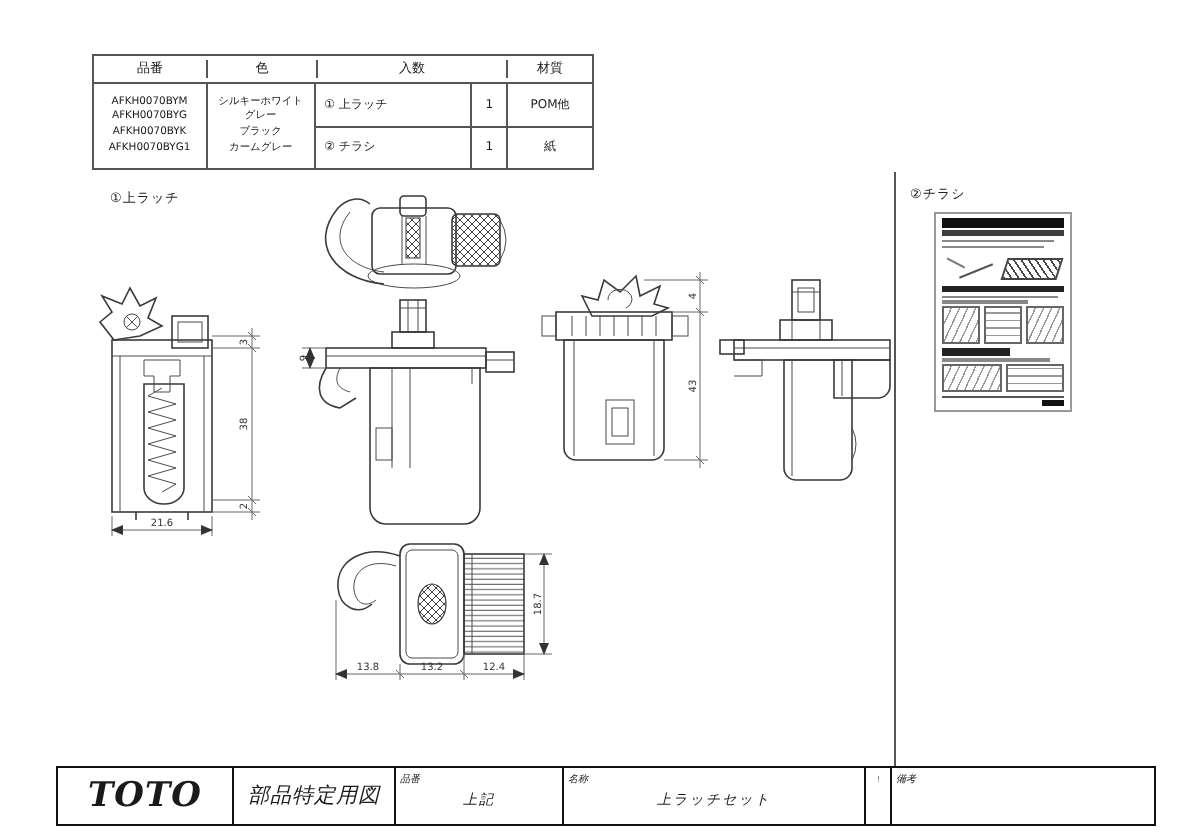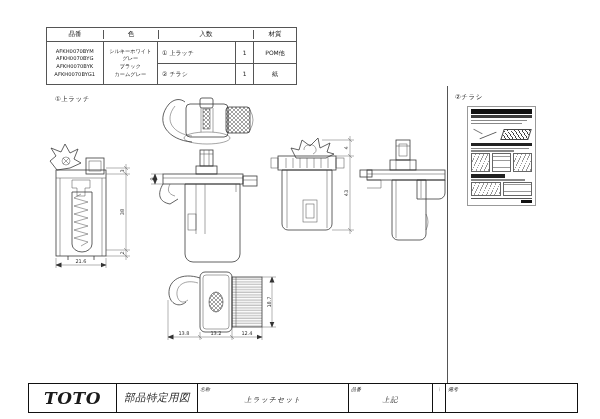--- a/index.html
+++ b/index.html
@@ -261,28 +261,28 @@
 
       <path class="ext" d="M262,277 h14 M262,327 h14"></path>
       <line class="ext" x1="272" y1="277" x2="272" y2="327" marker-start="url(#ar)" marker-end="url(#ar)"></line>
       <text class="dim" transform="rotate(-90 270.5 302)" x="270.5" y="302" text-anchor="middle">18.7</text>
     </g>
   </svg>
 
   <div id="title-block">
     <div class="tb-cell tb-logo">TOTO</div>
     <div class="tb-cell tb-doctype">部品特定用図</div>
+    <div class="tb-cell tb-hinban">
+      <span class="tb-small">品番</span>
+      <span class="tb-value">上記</span>
+    </div>
     <div class="tb-cell tb-name">
       <span class="tb-small">名称</span>
       <span class="tb-value">上ラッチセット</span>
     </div>
-    <div class="tb-cell tb-hinban">
-      <span class="tb-small">品番</span>
-      <span class="tb-value">上記</span>
-    </div>
     <div class="tb-cell tb-stamp">
       <span class="tb-stamp-text">・・・・・</span>
     </div>
     <div class="tb-cell tb-remarks">
       <span class="tb-small">備考</span>
     </div>
   </div>
 
 </div>
 

